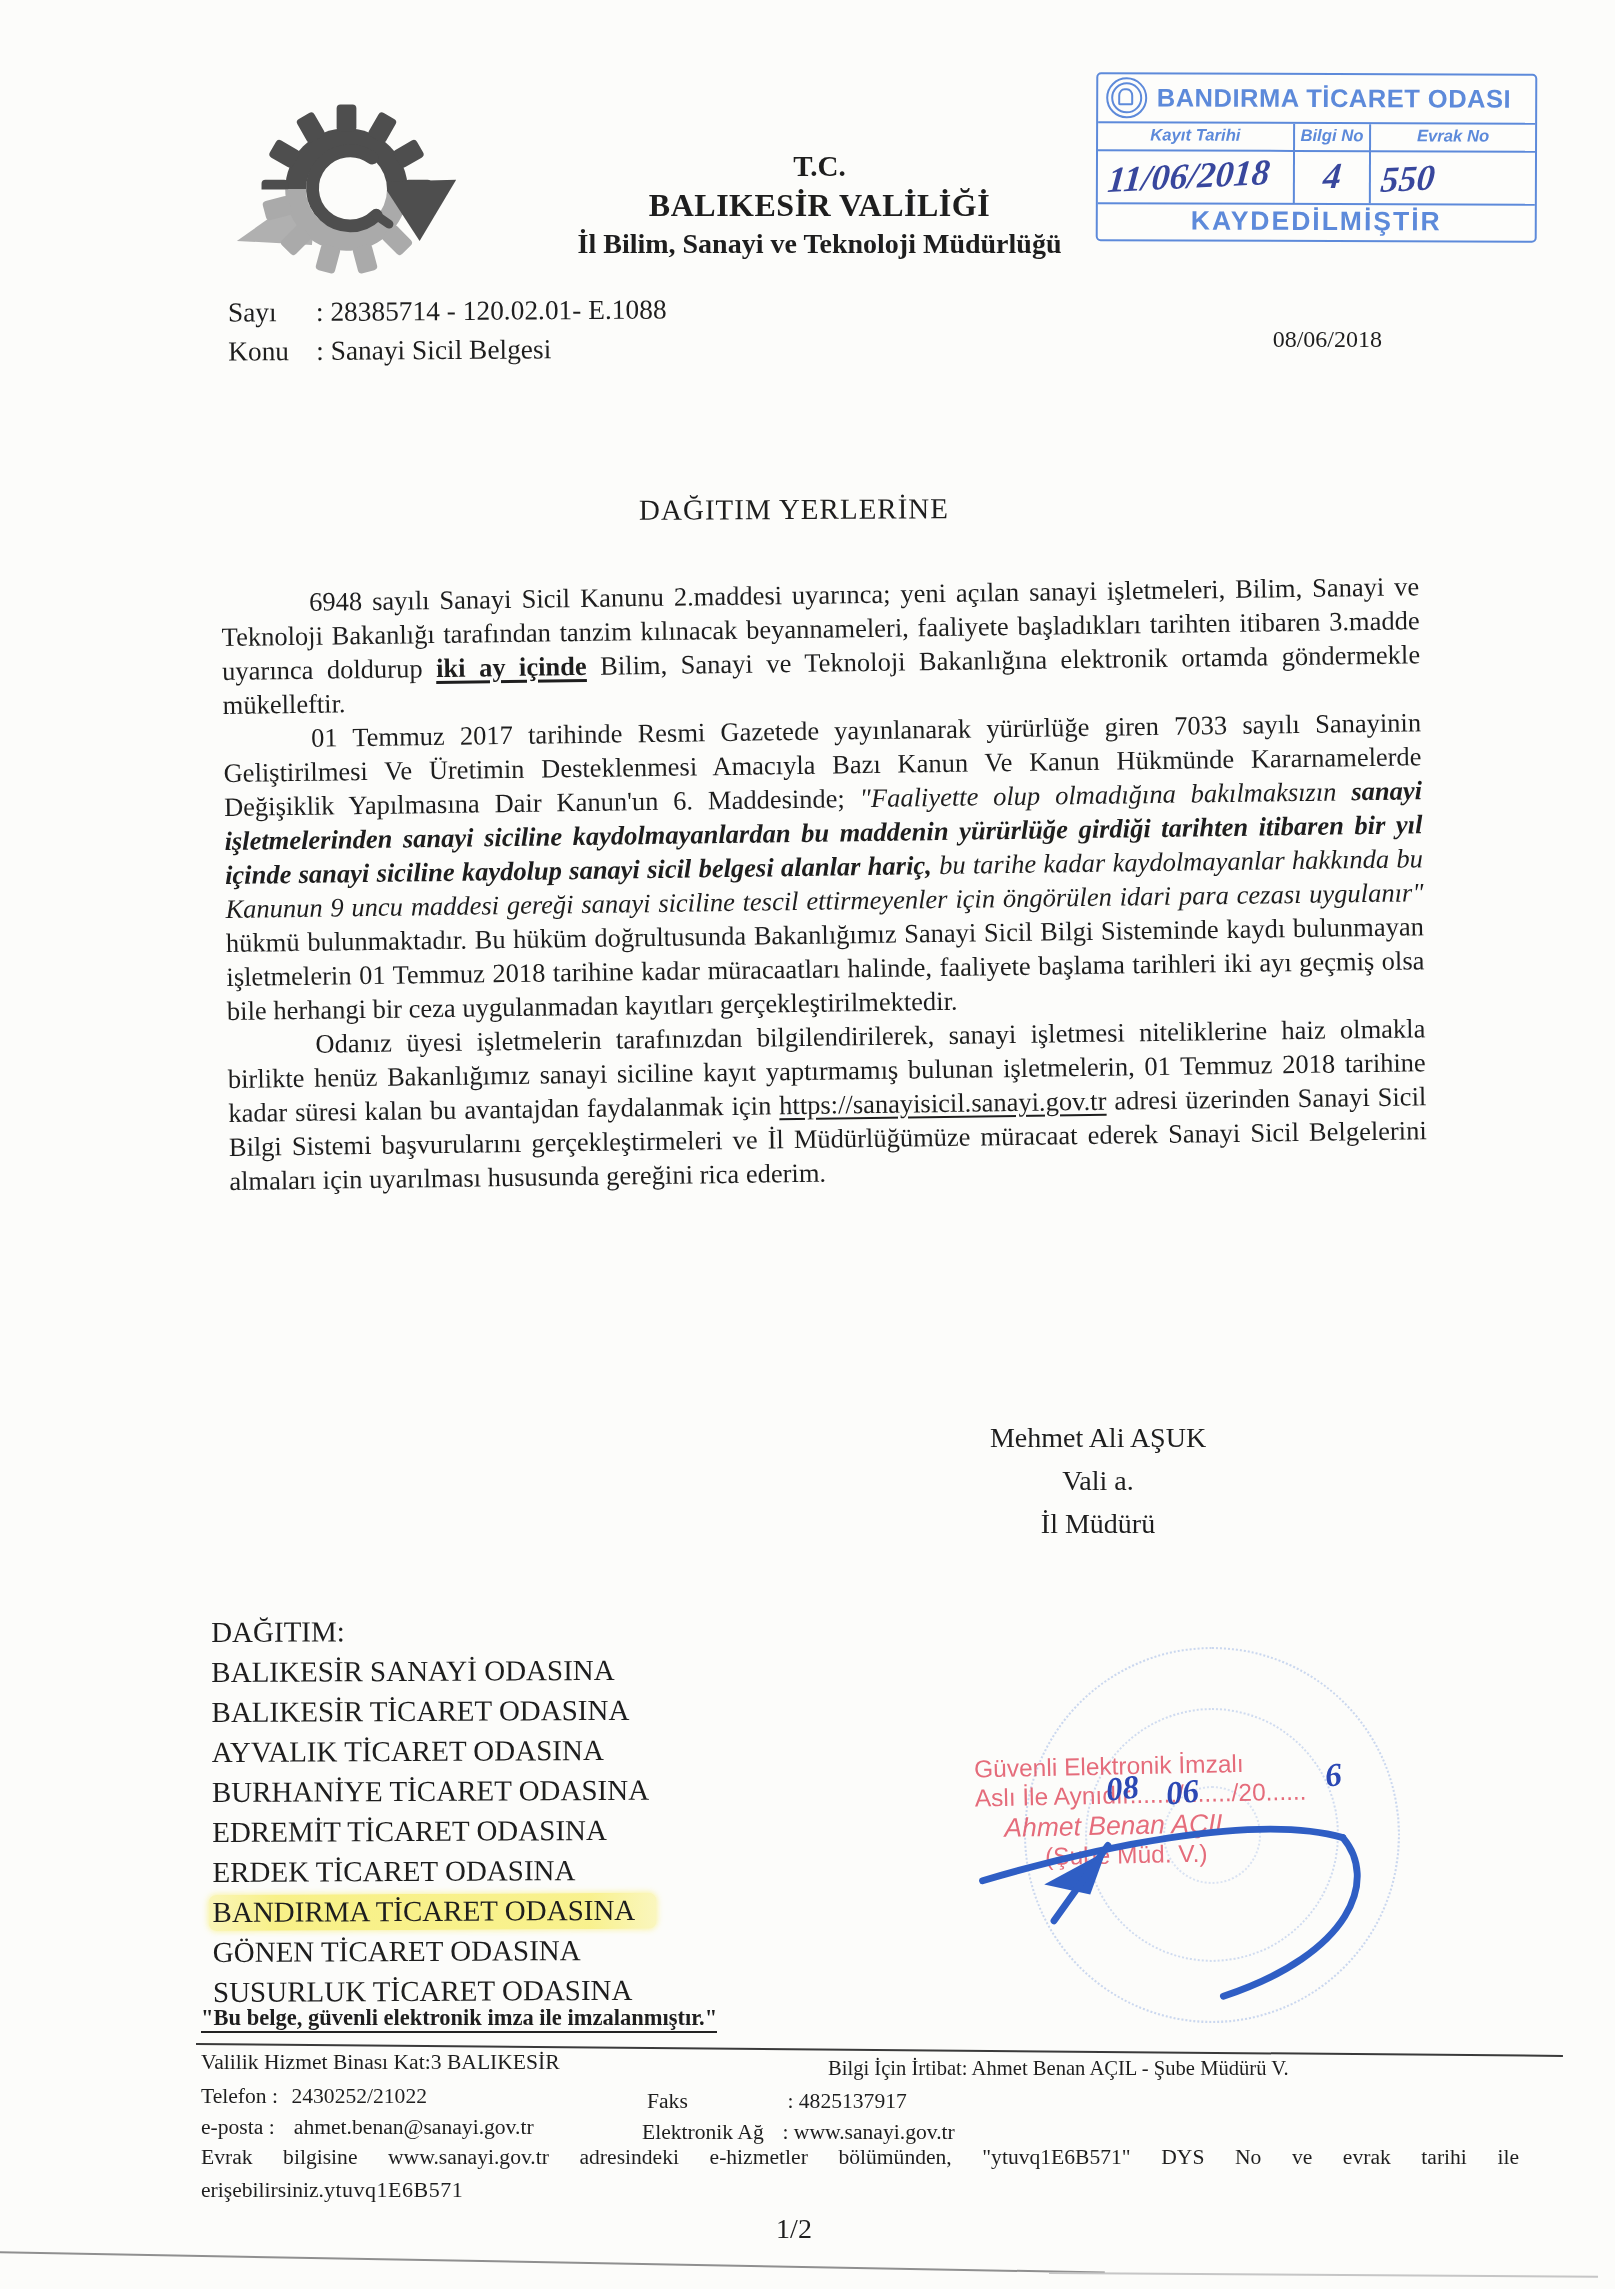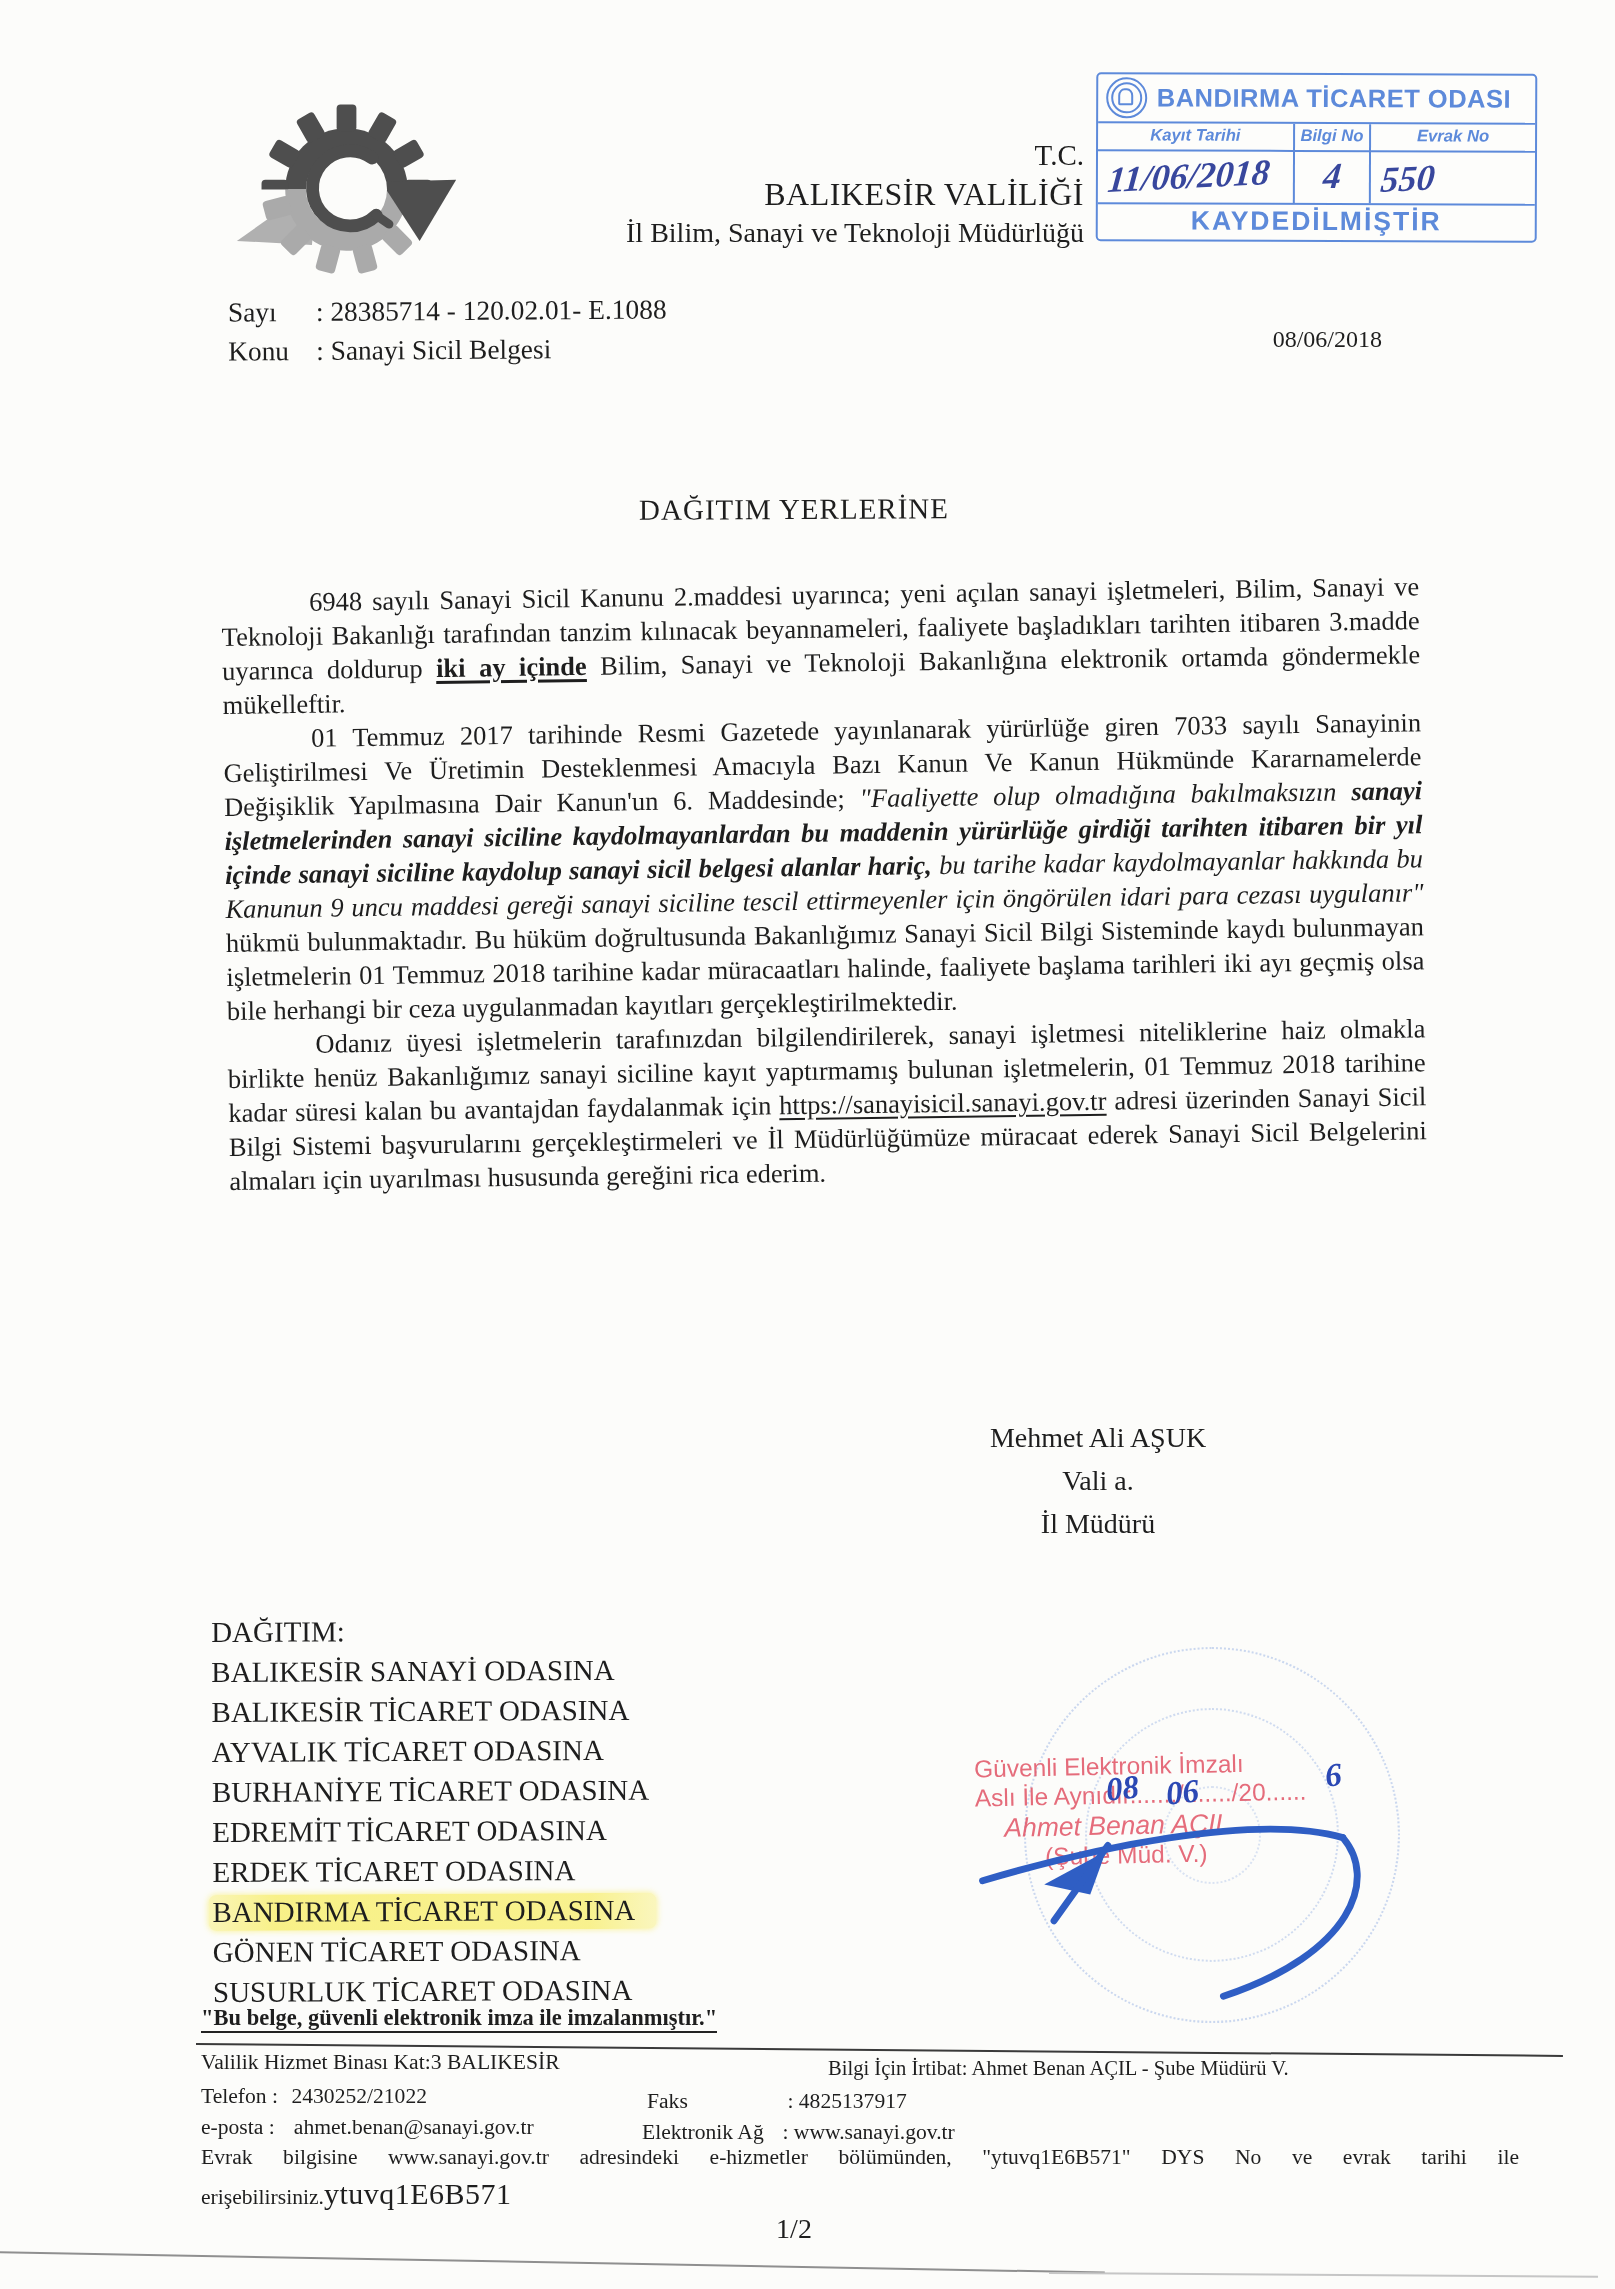--- a/index.html
+++ b/index.html
@@ -3,21 +3,21 @@
 <meta charset="utf-8">
 <style>
   html,body { margin:0; padding:0; background:#e8e8e8; }
   .page {
     position:relative; width:1615px; height:2290px; margin:0 auto;
     background:#fcfcfa; overflow:hidden;
     font-family:"Liberation Serif","DejaVu Serif",serif; color:#1e1e1e;
   }
   
   .logo { position:absolute; left:223px; top:90px; width:247px; height:214px; }
-  .header-block { position:absolute; left:555px; top:137px; width:529px; text-align:right; line-height:1.28; }
+  .header-block { position:absolute; left:555px; top:148px; width:529px; text-align:center; line-height:1.28;font-weight:bold; }
   .hb-tc   { font-size:29px; }
   .hb-org  { font-size:32px; letter-spacing:0.5px; }
   .hb-dept { font-size:28px; }
 
   
   .reg-stamp {
     position:absolute; left:1096px; top:73px; width:437px;
     border:2.9px solid #5282d8; border-radius:4.9px; color:#5282d8;
     font-family:"Liberation Sans","DejaVu Sans",sans-serif; opacity:0.93;
     background:rgba(255,255,255,0.25); transform:rotate(0.2deg);
@@ -86,21 +86,21 @@
   
   .f-quote { position:absolute; left:201px; top:2005px; font-size:22.5px; font-weight:bold; }
   .f-quote span { border-bottom:2.5px solid #222; padding-bottom:1px; }
   .f-rule  { position:absolute; left:196px; top:2043px; width:1367px; border-top:2.9px solid #3a3a3a;
              transform:rotate(0.5deg); transform-origin:left top; }
   .f-line  { position:absolute; font-size:21.6px; white-space:nowrap; }
   .f-label { display:inline-block; width:135px; }
   .f-access { position:absolute; left:201px; top:2145px; width:1318px; font-size:21.6px;
               text-align:justify; text-align-last:justify; }
   .f-access2 { position:absolute; left:201px; top:2177px; font-size:21.6px; }
-  .f-access2 .doc-code { font-size:30px; letter-spacing:0.5px; }
+  .f-access2 .doc-code { font-size:22px; letter-spacing:0.5px; }
   .page-num { position:absolute; left:740px; top:2193px; width:108px; text-align:center; font-size:28px;margin-top:20px; }
 
   .scan-line  { position:absolute; left:-11.8px; top:2251px; width:1117px; border-top:2.9px solid #8f8f8f;
                 transform:rotate(1.05deg); transform-origin:left top; }
   .scan-line2 { position:absolute; left:1049px; top:2272px; width:549px; border-top:2px solid #c6c6c6;
                 transform:rotate(0.4deg); transform-origin:left top; }
 </style>
 </head>
 <body>
 

